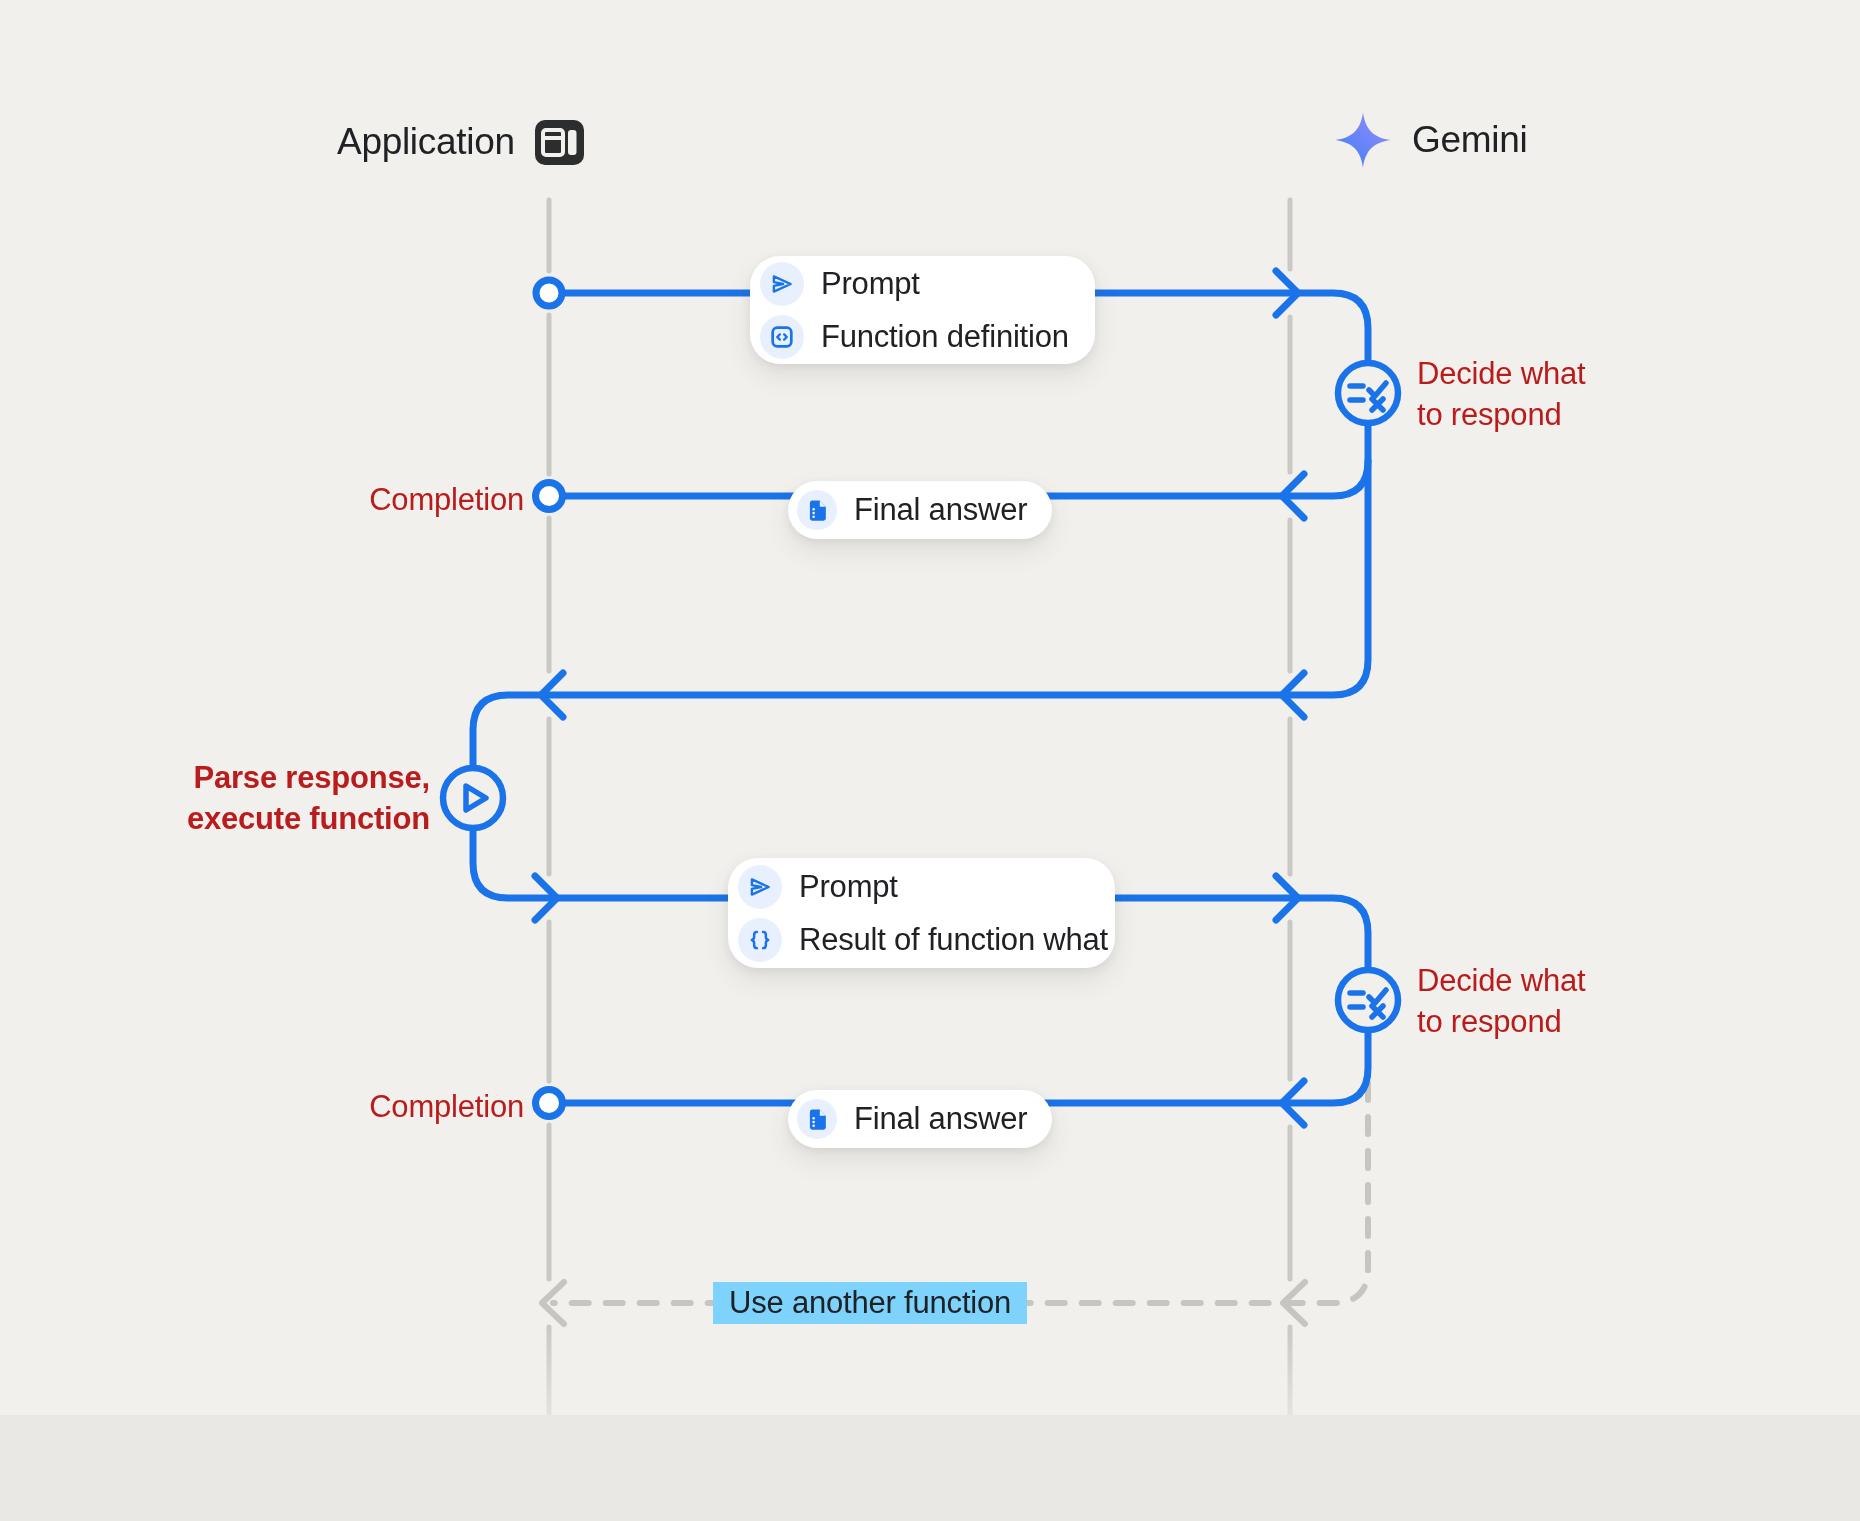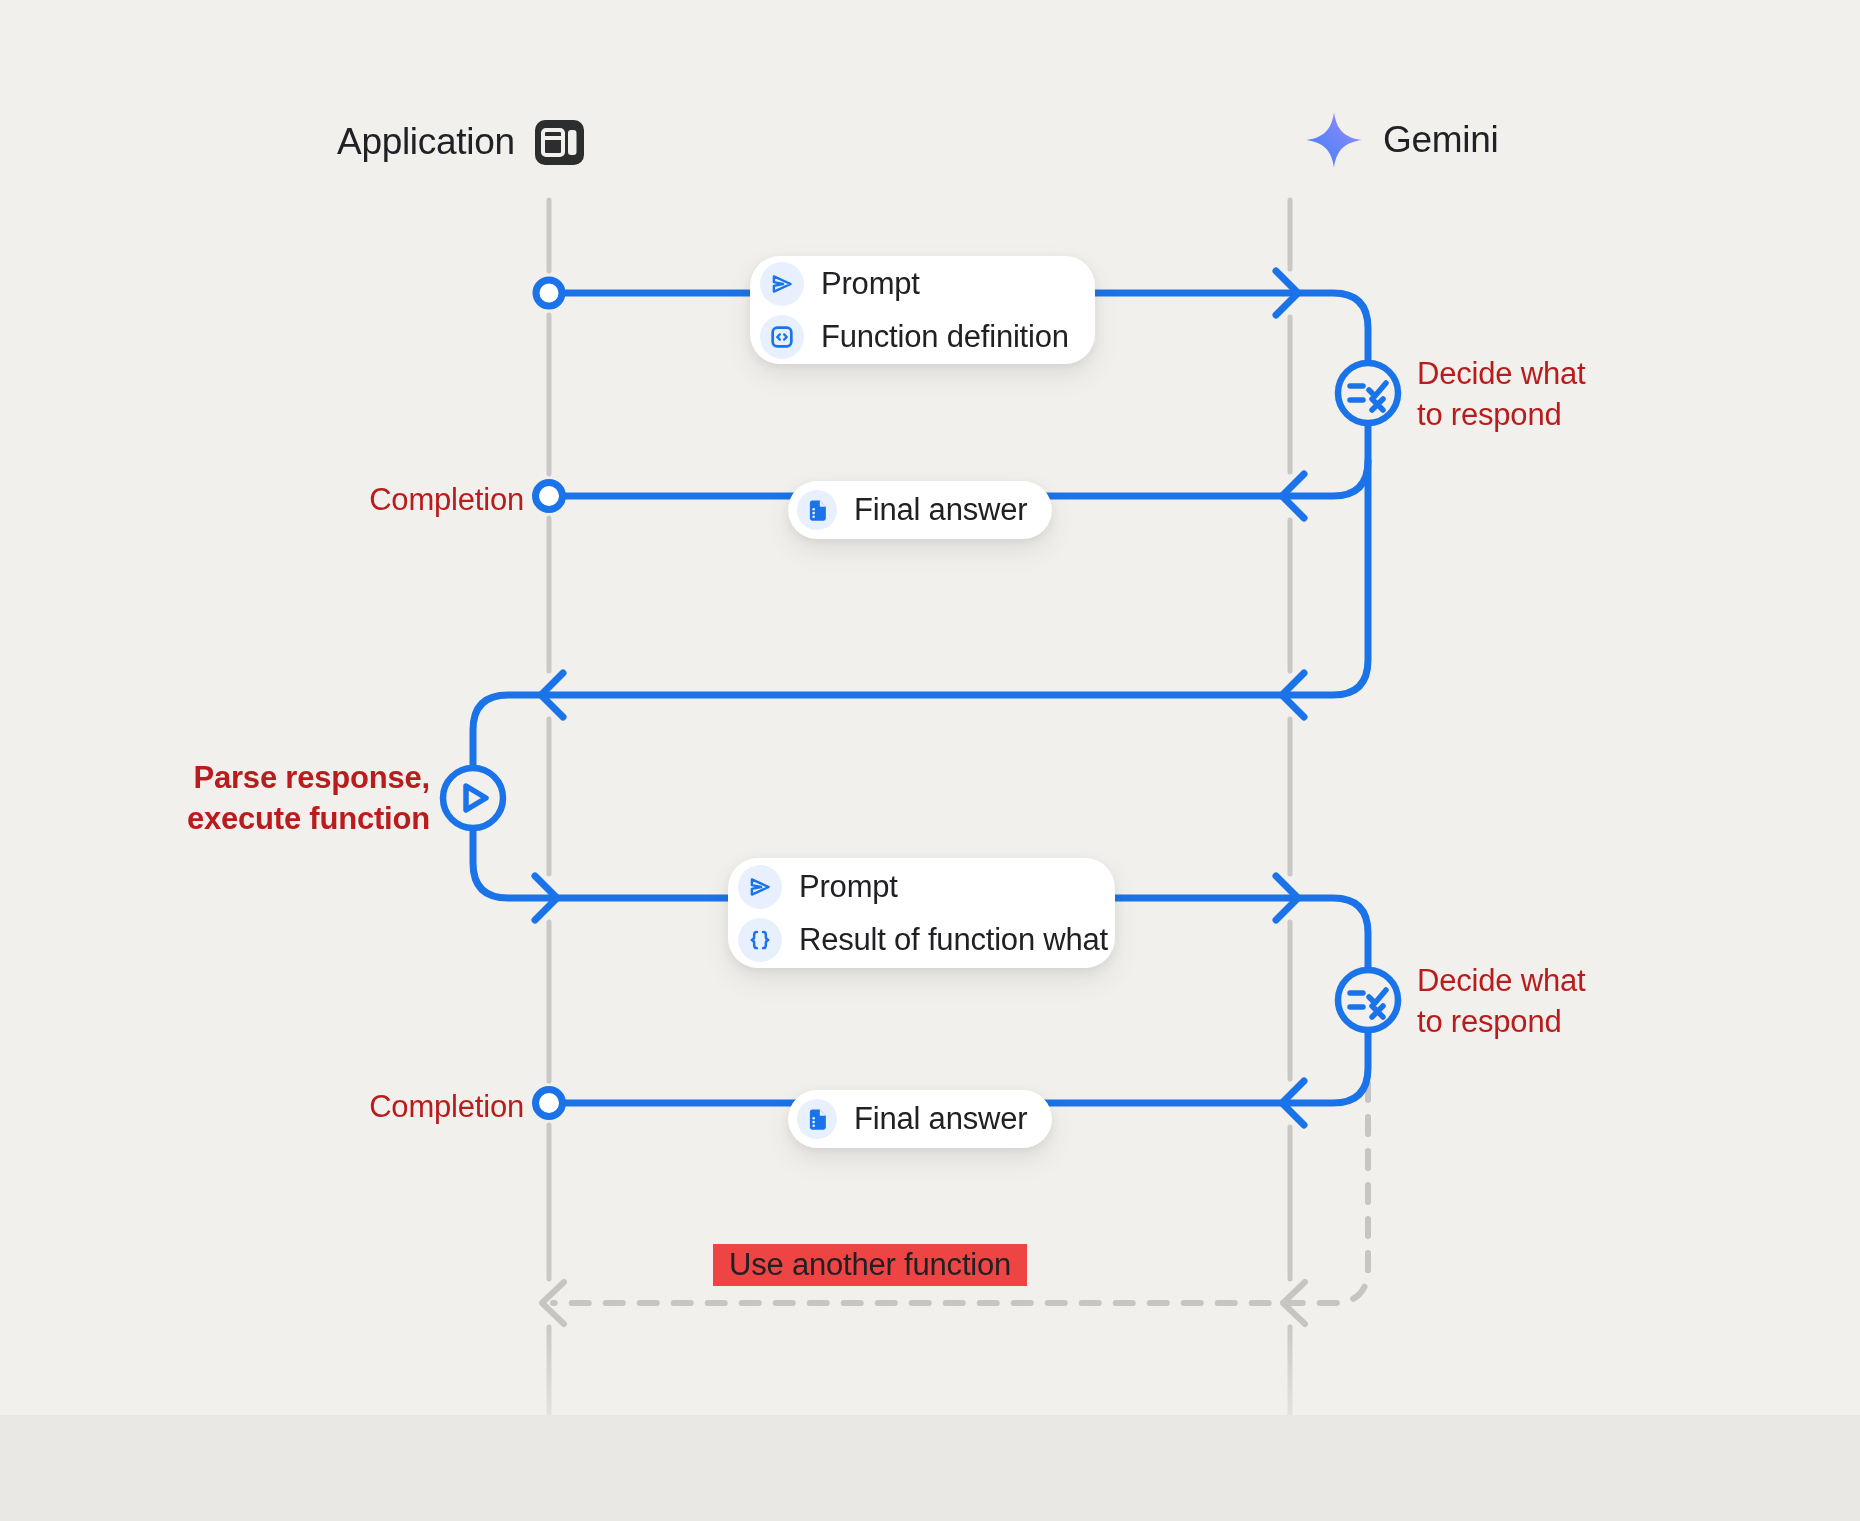--- a/index.html
+++ b/index.html
@@ -9,21 +9,21 @@
     font-family:"Liberation Sans","DejaVu Sans",sans-serif;
     color:#202124;
   }
   .wires{position:absolute;left:0;top:0;z-index:1;}
   .abs{position:absolute;z-index:2;}
 
   
   .actor-header{display:flex;align-items:center;gap:20px;height:58px;}
   .actor-label{font-size:37px;font-weight:500;letter-spacing:-0.3px;color:#202124;white-space:nowrap;}
   .hdr-app{left:337px;top:113px;}
-  .hdr-gem{left:1305px;top:111px;}
+  .hdr-gem{left:1334px;top:111px;}
 
   
   .pill{
     position:absolute;z-index:2;background:#ffffff;
     box-shadow:0 12px 26px rgba(60,64,67,.10),0 3px 8px rgba(60,64,67,.08);
     display:flex;flex-direction:column;justify-content:center;gap:9px;
     box-sizing:border-box;
     margin-top:16px;
   }
   .pill-row{display:flex;align-items:center;gap:17px;}
@@ -43,21 +43,21 @@
 
   
   .blue-note{color:#b91c1c;font-size:31px;font-weight:500;letter-spacing:-0.2px;line-height:41px;white-space:nowrap;}
   .note-completion1{left:264px;top:479px;width:260px;text-align:right;}
   .note-completion2{left:264px;top:1086px;width:260px;text-align:right;}
   .note-parse{left:130px;top:757px;width:300px;text-align:right;font-weight:bold;}
   .note-decide1{left:1417px;top:353px;text-align:left;}
   .note-decide2{left:1417px;top:960px;text-align:left;}
 
   .loop-note{
-    left:713px;top:1244px;background:#ef4444;padding:0 16px;
+    left:713px;top:1282px;background:#7dd3fc;padding:0 16px;
     font-size:31px;font-weight:500;color:#202124;letter-spacing:-0.2px;line-height:42px;white-space:nowrap;
   }
 
   .bottom-bar{left:0;top:1515px;width:1860px;height:6px;background:#0f0f0f;}
 </style>
 </head>
 <body>
 
 <div class="canvas">
 

